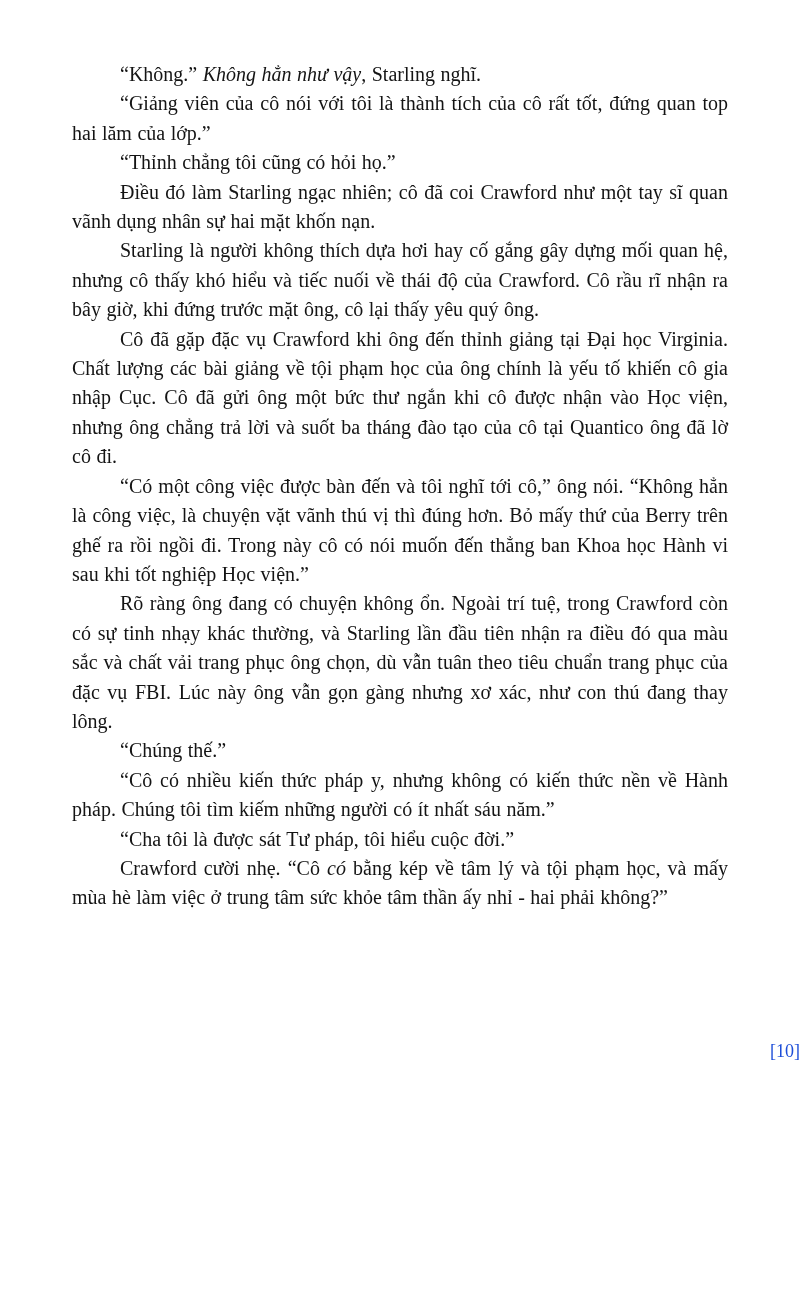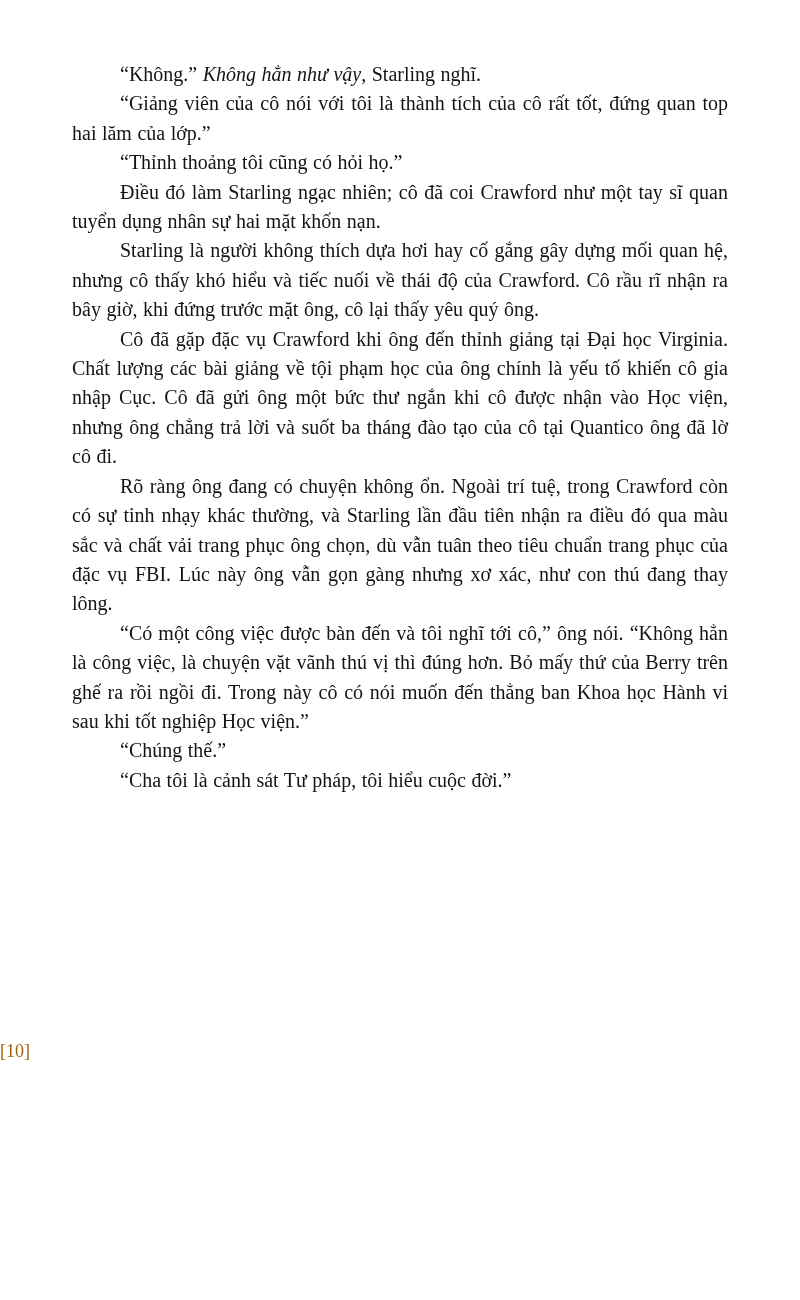--- a/index.html
+++ b/index.html
@@ -33,35 +33,37 @@
     word-spacing: 0.5px;
   }
   .para em {
     font-style: italic;
   }
   .page-number {
     position: absolute;
     left: 0;
     right: 0;
     bottom: 62px;
-    text-align: left;
+    text-align: right;
     font-size: 18px;
-    color: #a16207;
+    color: #1d4ed8;
   }
 </style>
 </head>
 <body>
 
 <div class="page">
   <div class="text-block">
       <p class="para"><span>“Không.” </span><em>Không hẳn như vậy</em><span>, Starling nghĩ.</span></p>
       <p class="para"><span>“Giảng viên của cô nói với tôi là thành tích của cô rất tốt, đứng quan top hai lăm của lớp.”</span></p>
-      <p class="para"><span>“Thỉnh thoảng tôi cũng có hỏi họ.”</span></p>
-      <p class="para"><span>Điều đó làm Starling ngạc nhiên; cô đã coi Crawford như một tay sĩ quan tuyển dụng nhân sự hai mặt khốn nạn.</span></p>
+      <p class="para"><span>“Thỉnh chẳng tôi cũng có hỏi họ.”</span></p>
+      <p class="para"><span>Điều đó làm Starling ngạc nhiên; cô đã coi Crawford như một tay sĩ quan vãnh dụng nhân sự hai mặt khốn nạn.</span></p>
       <p class="para"><span>Starling là người không thích dựa hơi hay cố gắng gây dựng mối quan hệ, nhưng cô thấy khó hiểu và tiếc nuối về thái độ của Crawford. Cô rầu rĩ nhận ra bây giờ, khi đứng trước mặt ông, cô lại thấy yêu quý ông.</span></p>
       <p class="para"><span>Cô đã gặp đặc vụ Crawford khi ông đến thỉnh giảng tại Đại học Virginia. Chất lượng các bài giảng về tội phạm học của ông chính là yếu tố khiến cô gia nhập Cục. Cô đã gửi ông một bức thư ngắn khi cô được nhận vào Học viện, nhưng ông chẳng trả lời và suốt ba tháng đào tạo của cô tại Quantico ông đã lờ cô đi.</span></p>
+      <p class="para"><span>“Có một công việc được bàn đến và tôi nghĩ tới cô,” ông nói. “Không hẳn là công việc, là chuyện vặt vãnh thú vị thì đúng hơn. Bỏ mấy thứ của Berry trên ghế ra rồi ngồi đi. Trong này cô có nói muốn đến thẳng ban Khoa học Hành vi sau khi tốt nghiệp Học viện.”</span></p>
       <p class="para"><span>Rõ ràng ông đang có chuyện không ổn. Ngoài trí tuệ, trong Crawford còn có sự tinh nhạy khác thường, và Starling lần đầu tiên nhận ra điều đó qua màu sắc và chất vải trang phục ông chọn, dù vẫn tuân theo tiêu chuẩn trang phục của đặc vụ FBI. Lúc này ông vẫn gọn gàng nhưng xơ xác, như con thú đang thay lông.</span></p>
-      <p class="para"><span>“Có một công việc được bàn đến và tôi nghĩ tới cô,” ông nói. “Không hẳn là công việc, là chuyện vặt vãnh thú vị thì đúng hơn. Bỏ mấy thứ của Berry trên ghế ra rồi ngồi đi. Trong này cô có nói muốn đến thẳng ban Khoa học Hành vi sau khi tốt nghiệp Học viện.”</span></p>
       <p class="para"><span>“Chúng thế.”</span></p>
-      <p class="para"><span>“Cha tôi là cảnh sát Tư pháp, tôi hiểu cuộc đời.”</span></p>
+      <p class="para"><span>“Cô có nhiều kiến thức pháp y, nhưng không có kiến thức nền về Hành pháp. Chúng tôi tìm kiếm những người có ít nhất sáu năm.”</span></p>
+      <p class="para"><span>“Cha tôi là được sát Tư pháp, tôi hiểu cuộc đời.”</span></p>
+      <p class="para"><span>Crawford cười nhẹ. “Cô </span><em>có</em><span> bằng kép về tâm lý và tội phạm học, và mấy mùa hè làm việc ở trung tâm sức khỏe tâm thần ấy nhỉ - hai phải không?”</span></p>
     </div>
   <div class="page-number">[10]</div>
 </div>
 
 </body></html>

